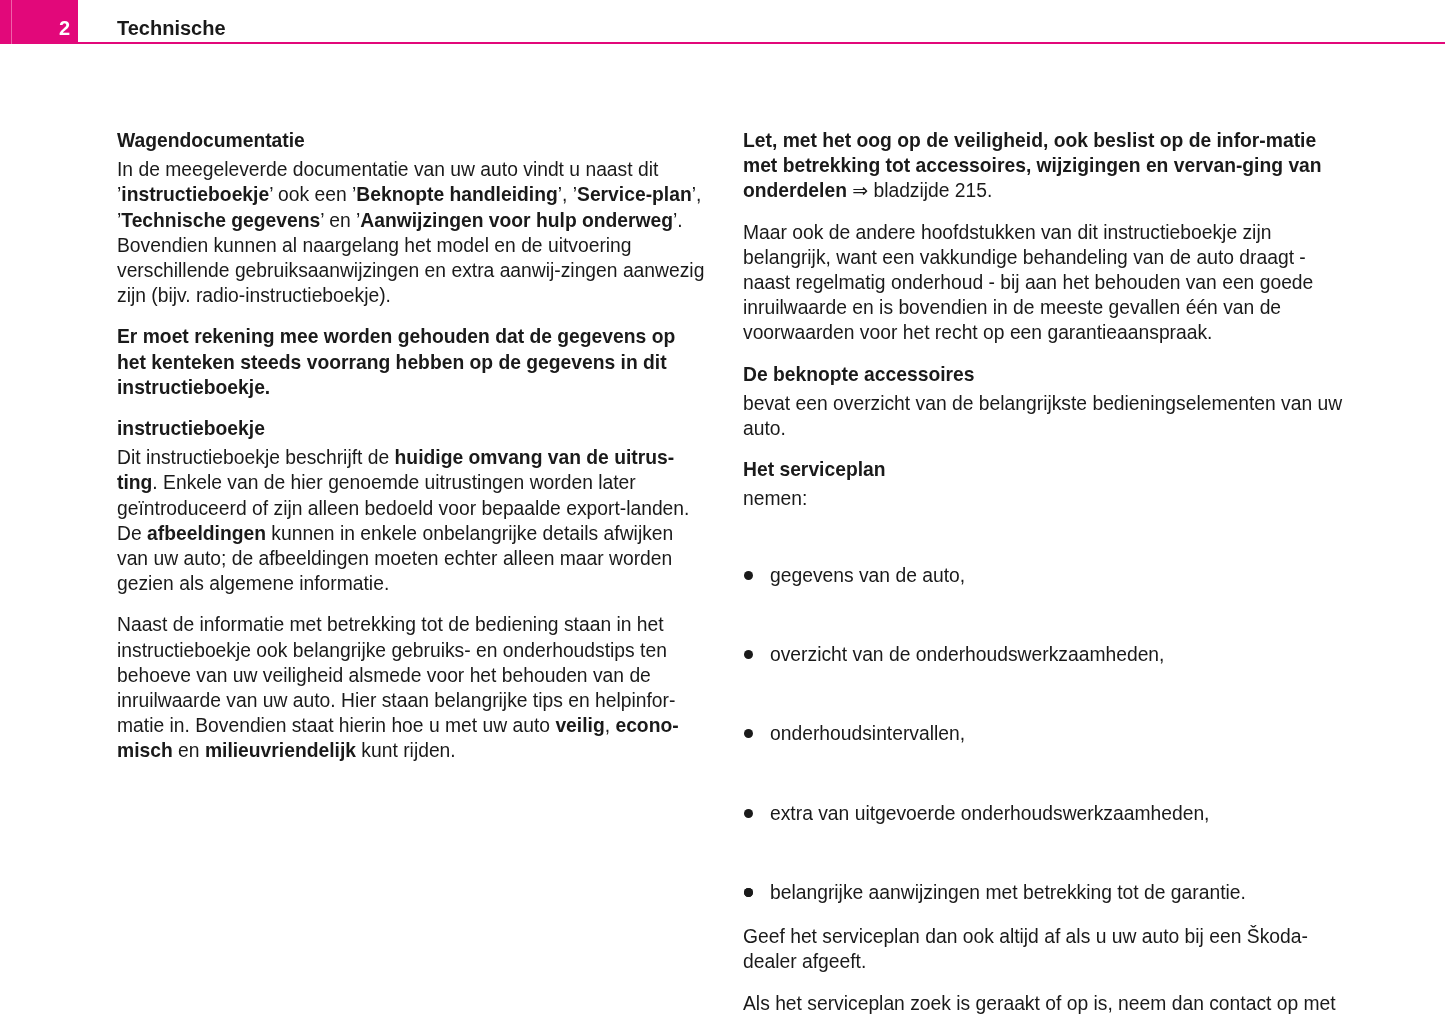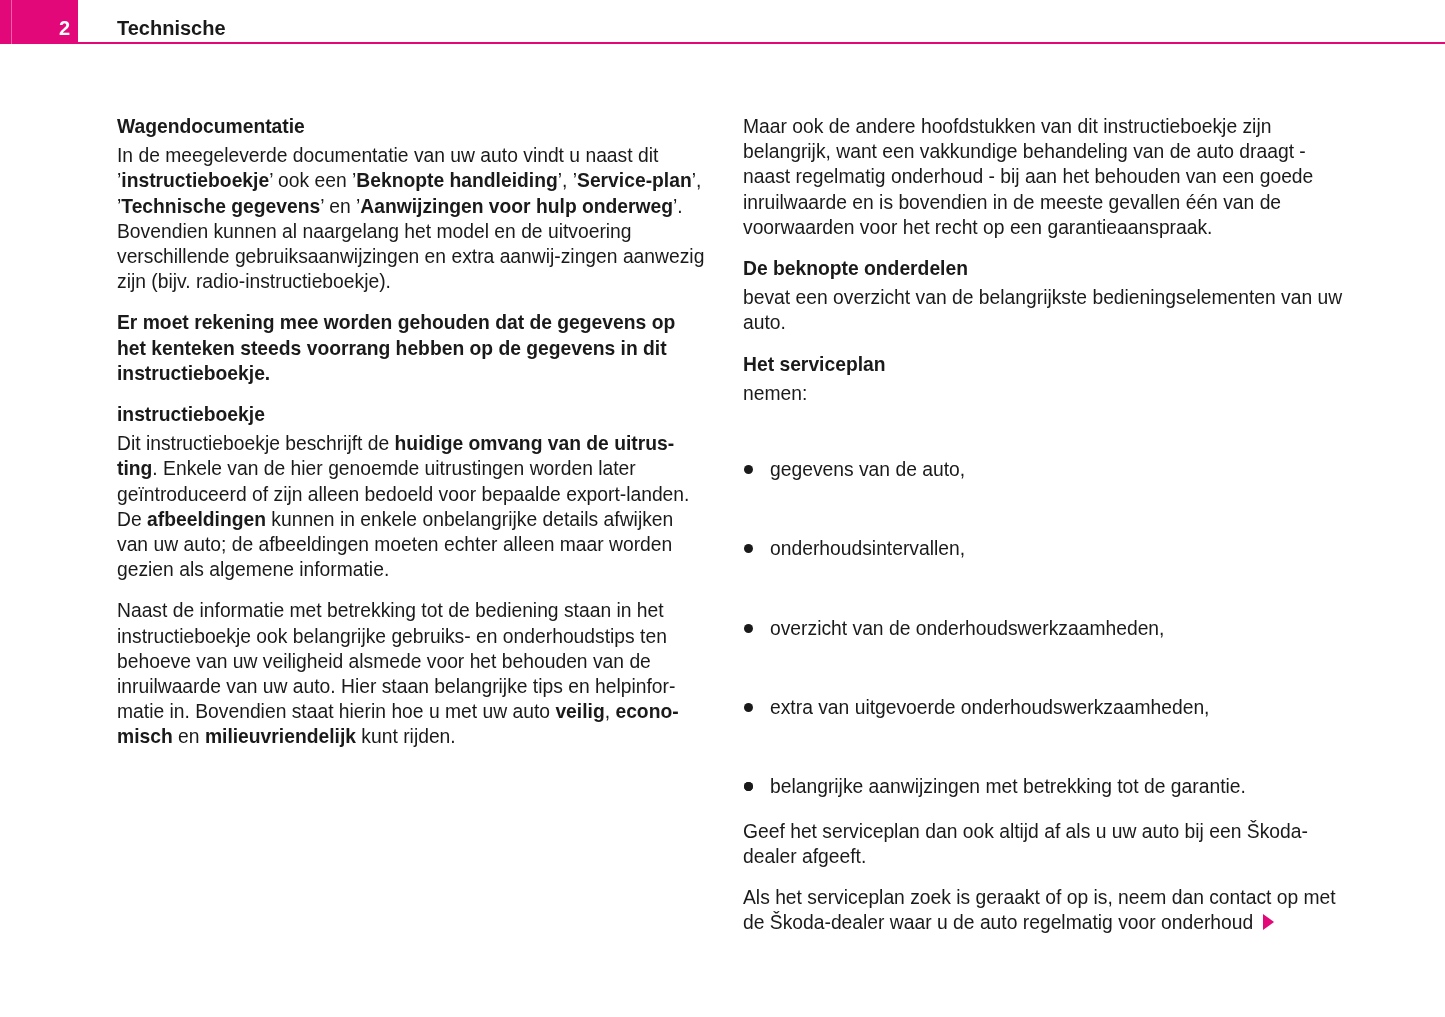--- a/index.html
+++ b/index.html
@@ -17,21 +17,21 @@
     position: absolute; right: 8px; top: 16px; font-size: 20px; font-weight: bold;
     color: #ffffff; line-height: 24px;
   }
   .header-title {
     position: absolute; left: 117px; top: 16px; font-size: 20px; font-weight: bold;
     color: #1a1a1a; line-height: 24px;
   }
   .header-rule {
     position: absolute; left: 78px; top: 42px; width: 1367px; height: 2px; background: #e2087a;
   }
-  .col { position: absolute; top: 114px; font-size: 19.3px; line-height: 25.2px; }
+  .col { position: absolute; top: 128px; font-size: 19.3px; line-height: 25.2px; }
   .col-left { left: 117px; width: 590px; }
   .col-right { left: 743px; width: 600px; }
   h3 { margin: 0 0 4px 0; font-size: 19.3px; font-weight: bold; line-height: 25.2px; }
   p { margin: 0 0 16px 0; }
   b { font-weight: bold; }
   ul.bullets { list-style: none; margin: 0 0 16px 0; padding: 0; }
   ul.bullets li { position: relative; padding-left: 27px; line-height: 31.3px; margin-top: 48px; }
   ul.bullets li .dot {
     position: absolute; left: 1px; top: 11px; width: 9px; height: 9px; border-radius: 50%;
     background: #1a1a1a;
@@ -59,31 +59,32 @@
   <h3>Wagendocumentatie</h3>
   <p><span>In de meegeleverde documentatie van uw auto vindt u naast dit ’</span><b>instructieboekje</b><span>’ ook een ’</span><b>Beknopte handleiding</b><span>’, ’</span><b>Service-plan</b><span>’, ’</span><b>Technische gegevens</b><span>’ en ’</span><b>Aanwijzingen voor hulp onderweg</b><span>’. Bovendien kunnen al naargelang het model en de uitvoering verschillende gebruiksaanwijzingen en extra aanwij-zingen aanwezig zijn (bijv. radio-instructieboekje).</span></p>
   <p><b>Er moet rekening mee worden gehouden dat de gegevens op het kenteken steeds voorrang hebben op de gegevens in dit instructieboekje.</b></p>
 
   <h3>instructieboekje</h3>
   <p><span>Dit instructieboekje beschrijft de </span><b>huidige omvang van de uitrus-ting</b><span>. Enkele van de hier genoemde uitrustingen worden later geïntroduceerd of zijn alleen bedoeld voor bepaalde export-landen. De </span><b>afbeeldingen</b><span> kunnen in enkele onbelangrijke details afwijken van uw auto; de afbeeldingen moeten echter alleen maar worden gezien als algemene informatie.</span></p>
   <p><span>Naast de informatie met betrekking tot de bediening staan in het instructieboekje ook belangrijke gebruiks- en onderhoudstips ten behoeve van uw veiligheid alsmede voor het behouden van de inruilwaarde van uw auto. Hier staan belangrijke tips en helpinfor-matie in. Bovendien staat hierin hoe u met uw auto </span><b>veilig</b><span>, </span><b>econo-misch</b><span> en </span><b>milieuvriendelijk</b><span> kunt rijden.</span></p>
 </div>
 
 <div class="col col-right">
+  <p><b>Let, met het oog op de veiligheid, ook beslist op de infor-matie met betrekking tot accessoires, wijzigingen en vervan-ging van onderdelen</b><span class="implies"> ⇒ </span><span>bladzijde 215</span><span>.</span></p>
   <p>Maar ook de andere hoofdstukken van dit instructieboekje zijn belangrijk, want een vakkundige behandeling van de auto draagt - naast  regelmatig onderhoud - bij aan het behouden van een goede inruilwaarde en is bovendien in de meeste gevallen één van de voorwaarden voor het recht op een garantieaanspraak.</p>
 
-  <h3>De beknopte onderdelen</h3>
+  <h3>De beknopte accessoires</h3>
   <p>bevat een overzicht van de belangrijkste bedieningselementen van uw auto.</p>
 
   <h3>Het serviceplan</h3>
   <p style="margin-bottom:8px">nemen:</p>
   <ul class="bullets">
     <li><span class="dot"></span><span>gegevens van de auto,</span></li>
+    <li><span class="dot"></span><span>overzicht van de onderhoudswerkzaamheden,</span></li>
     <li><span class="dot"></span><span>onderhoudsintervallen,</span></li>
-    <li><span class="dot"></span><span>overzicht van de onderhoudswerkzaamheden,</span></li>
     <li><span class="dot"></span><span>extra van uitgevoerde onderhoudswerkzaamheden,</span></li>
     <li><span class="dot"></span></li>
     <li><span class="dot"></span><span>belangrijke aanwijzingen met betrekking tot de garantie.</span></li>
   </ul>
 
   <p>Geef het serviceplan dan ook altijd af als u uw auto bij een Škoda-dealer afgeeft.</p>
   <p><span>Als het serviceplan zoek is geraakt of op is, neem dan contact op met de Škoda-dealer waar u de auto regelmatig voor onderhoud</span><span class="arrow-next"></span></p>
 </div>
 
 </body></html>

